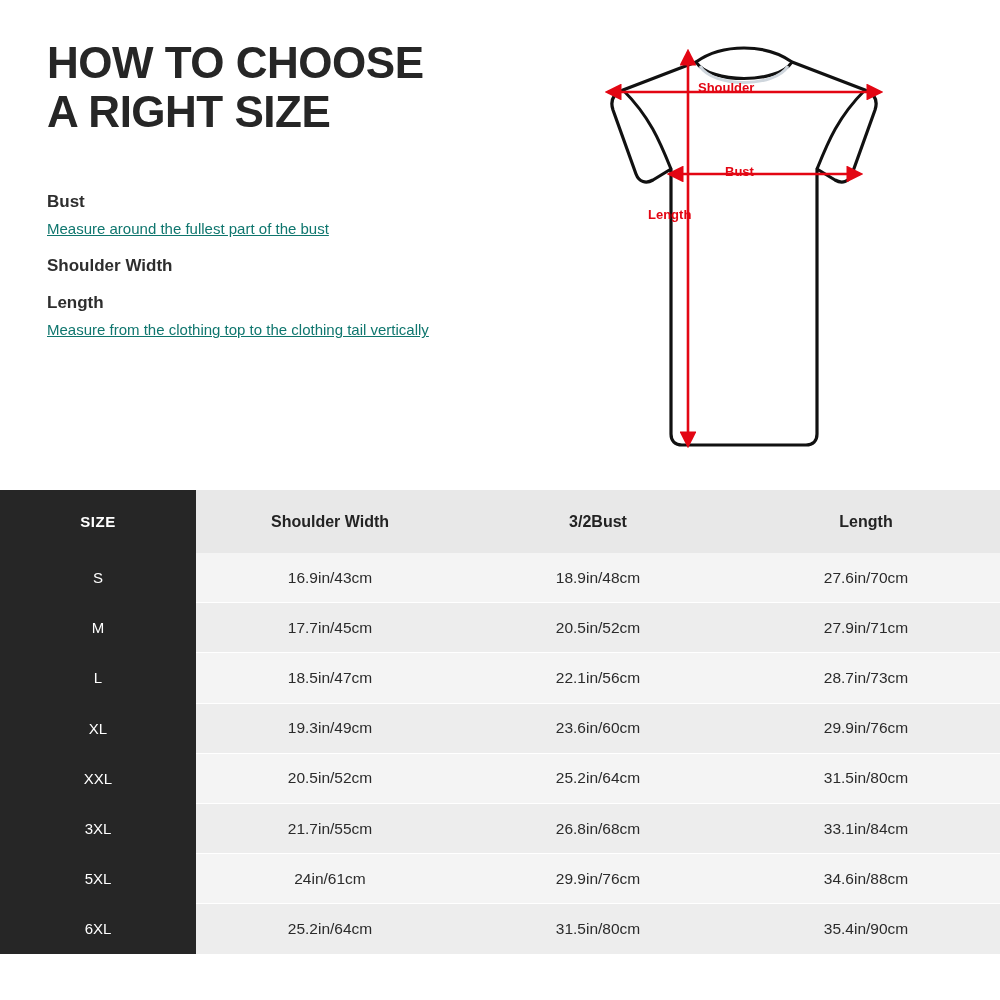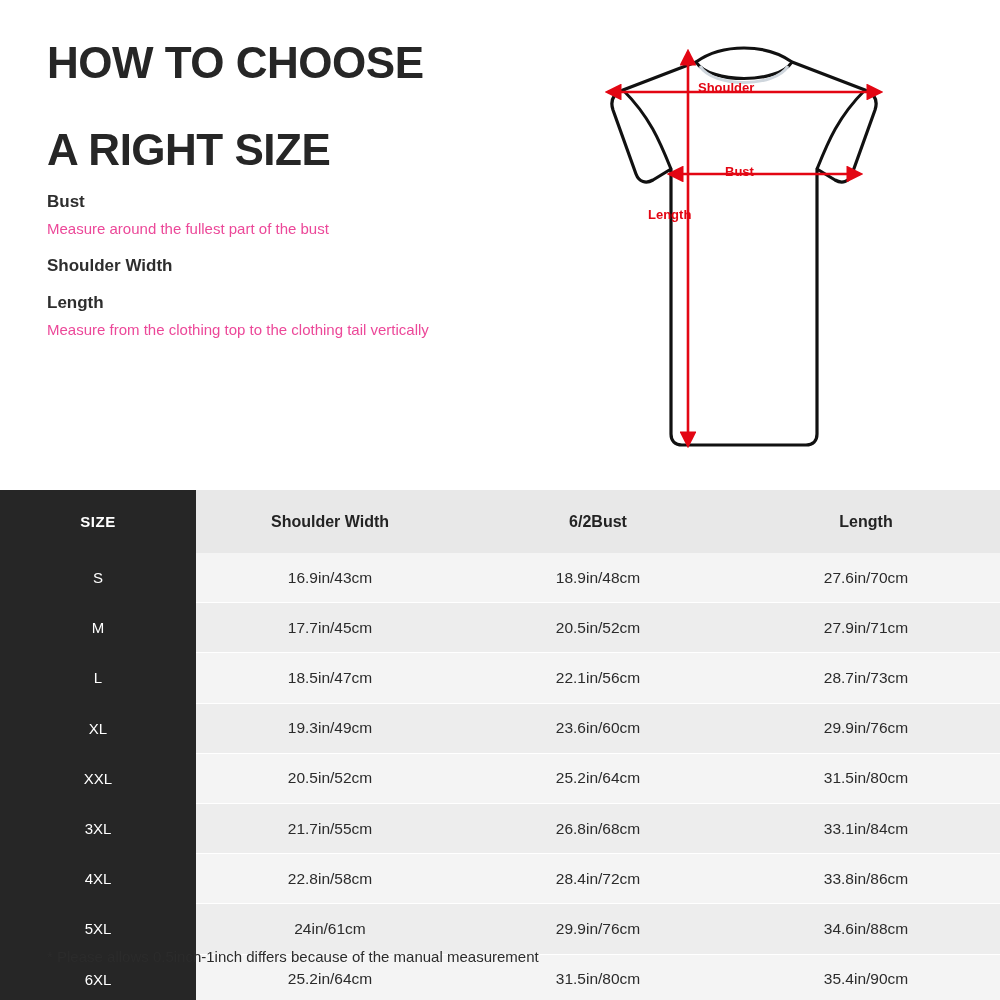--- a/index.html
+++ b/index.html
@@ -31,39 +31,40 @@
     position: absolute;
     left: 47px;
     top: 38px;
     width: 470px;
     font-size: 44px;
     line-height: 1.12;
     font-weight: 700;
     letter-spacing: -0.5px;
     color: #262626;
   }
-  .headline .l2 { display: block; margin-top: 38px; }
+  .headline .l2 { display: block; }
 
   .defs {
     position: absolute;
     left: 47px;
     top: 192px;
     width: 430px;
   }
   .def-block { margin-bottom: 17px; }
   .def-term {
     font-size: 17px;
     font-weight: 700;
     color: #2e2e2e;
     margin-bottom: 6px;
   }
   .def-desc {
     font-size: 15px;
     line-height: 1.42;
-    color: #ec4899;
+    color: #0f766e;
+    text-decoration: underline;
   }
 
   
   .shirt-wrap {
     position: absolute;
     left: 520px;
     top: 22px;
     width: 450px;
     height: 450px;
   }
@@ -233,21 +234,21 @@
       <colgroup>
         <col class="c-size">
           <col class="c-shoulder">
           <col class="c-bust">
           <col class="c-length">
       </colgroup>
       <thead>
         <tr>
           <th class="h-size">SIZE</th>
           <th class="h-col">Shoulder Width</th>
-          <th class="h-col">6/2Bust</th>
+          <th class="h-col">3/2Bust</th>
           <th class="h-col">Length</th>
         </tr>
       </thead>
       <tbody>
         <tr>
           <td class="size-cell">S</td>
           <td class="val">16.9in/43cm</td>
           <td class="val">18.9in/48cm</td>
           <td class="val">27.6in/70cm</td>
         </tr>
@@ -275,35 +276,28 @@
           <td class="val">25.2in/64cm</td>
           <td class="val">31.5in/80cm</td>
         </tr>
         <tr>
           <td class="size-cell">3XL</td>
           <td class="val">21.7in/55cm</td>
           <td class="val">26.8in/68cm</td>
           <td class="val">33.1in/84cm</td>
         </tr>
         <tr>
-          <td class="size-cell">4XL</td>
-          <td class="val">22.8in/58cm</td>
-          <td class="val">28.4in/72cm</td>
-          <td class="val">33.8in/86cm</td>
-        </tr>
-        <tr>
           <td class="size-cell">5XL</td>
           <td class="val">24in/61cm</td>
           <td class="val">29.9in/76cm</td>
           <td class="val">34.6in/88cm</td>
         </tr>
         <tr>
           <td class="size-cell">6XL</td>
           <td class="val">25.2in/64cm</td>
           <td class="val">31.5in/80cm</td>
           <td class="val">35.4in/90cm</td>
         </tr>
       </tbody>
     </table>
   </div>
 
-  <div class="footnote">* Please allows 0.5inch-1inch differs because of the  manual measurement</div>
 </div>
 
 </body></html>

